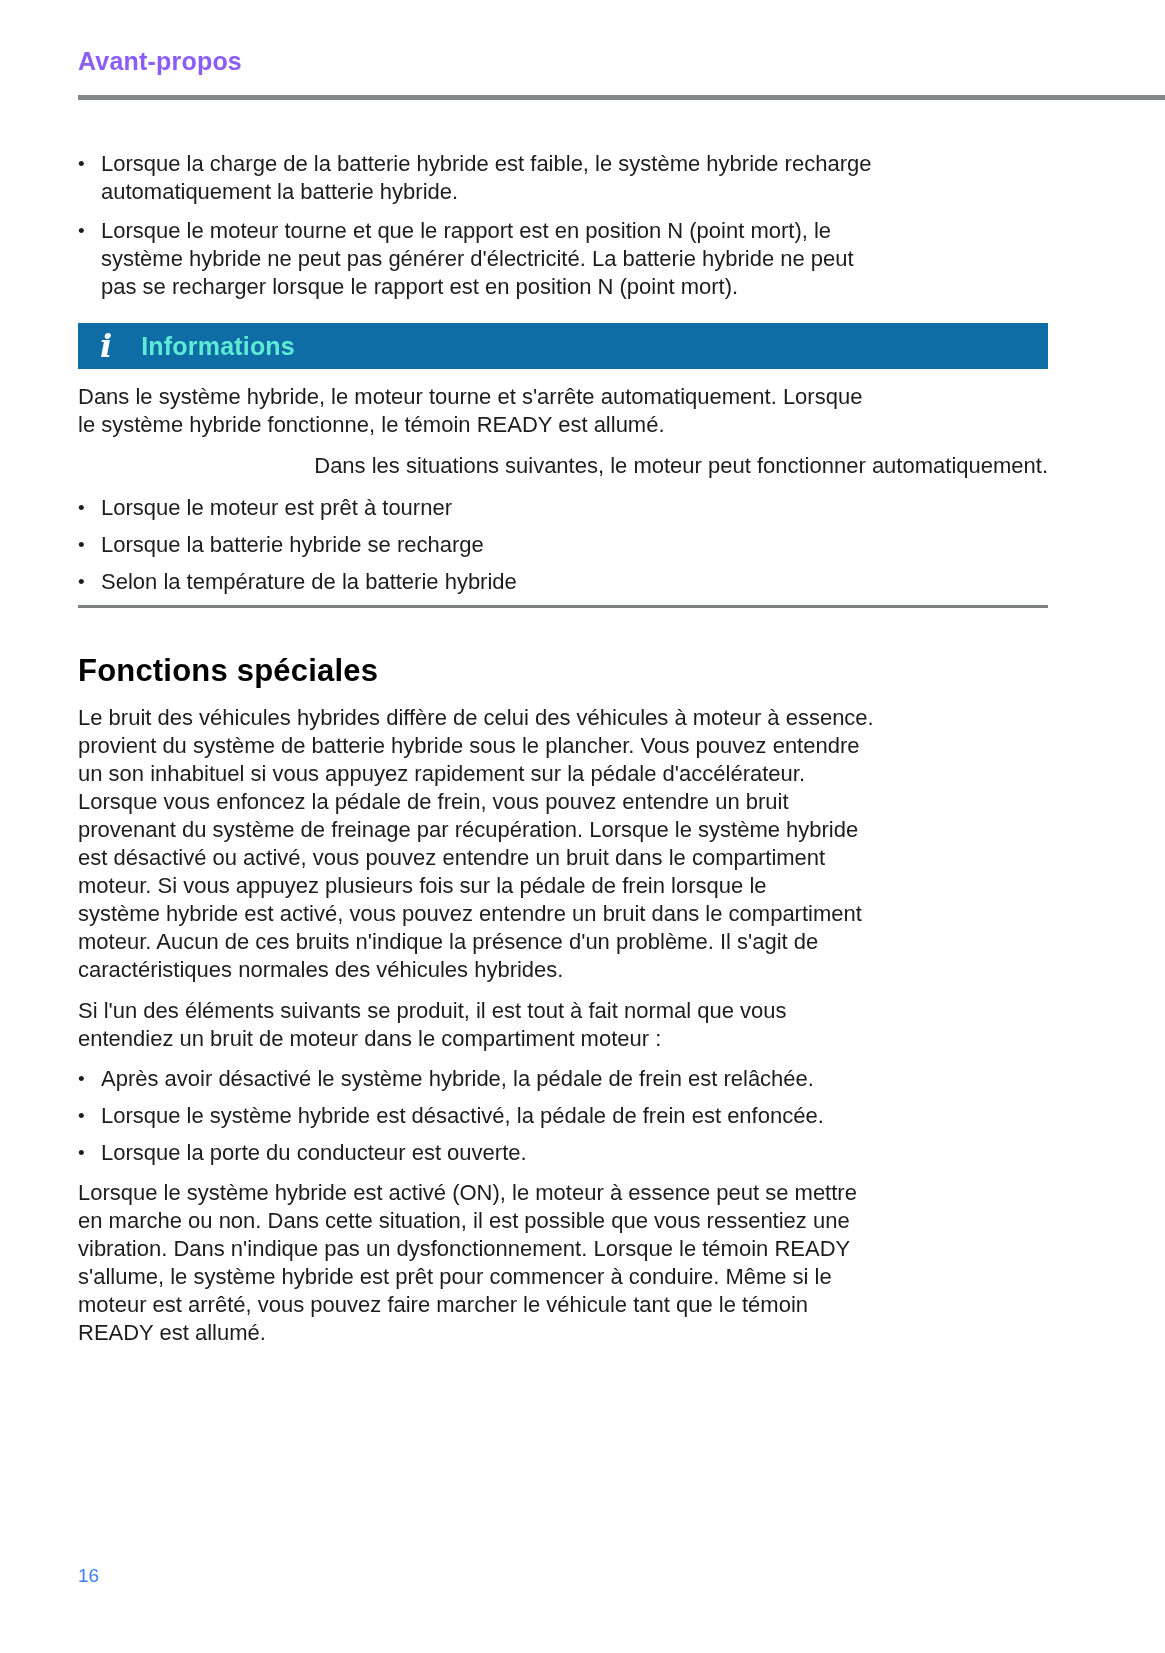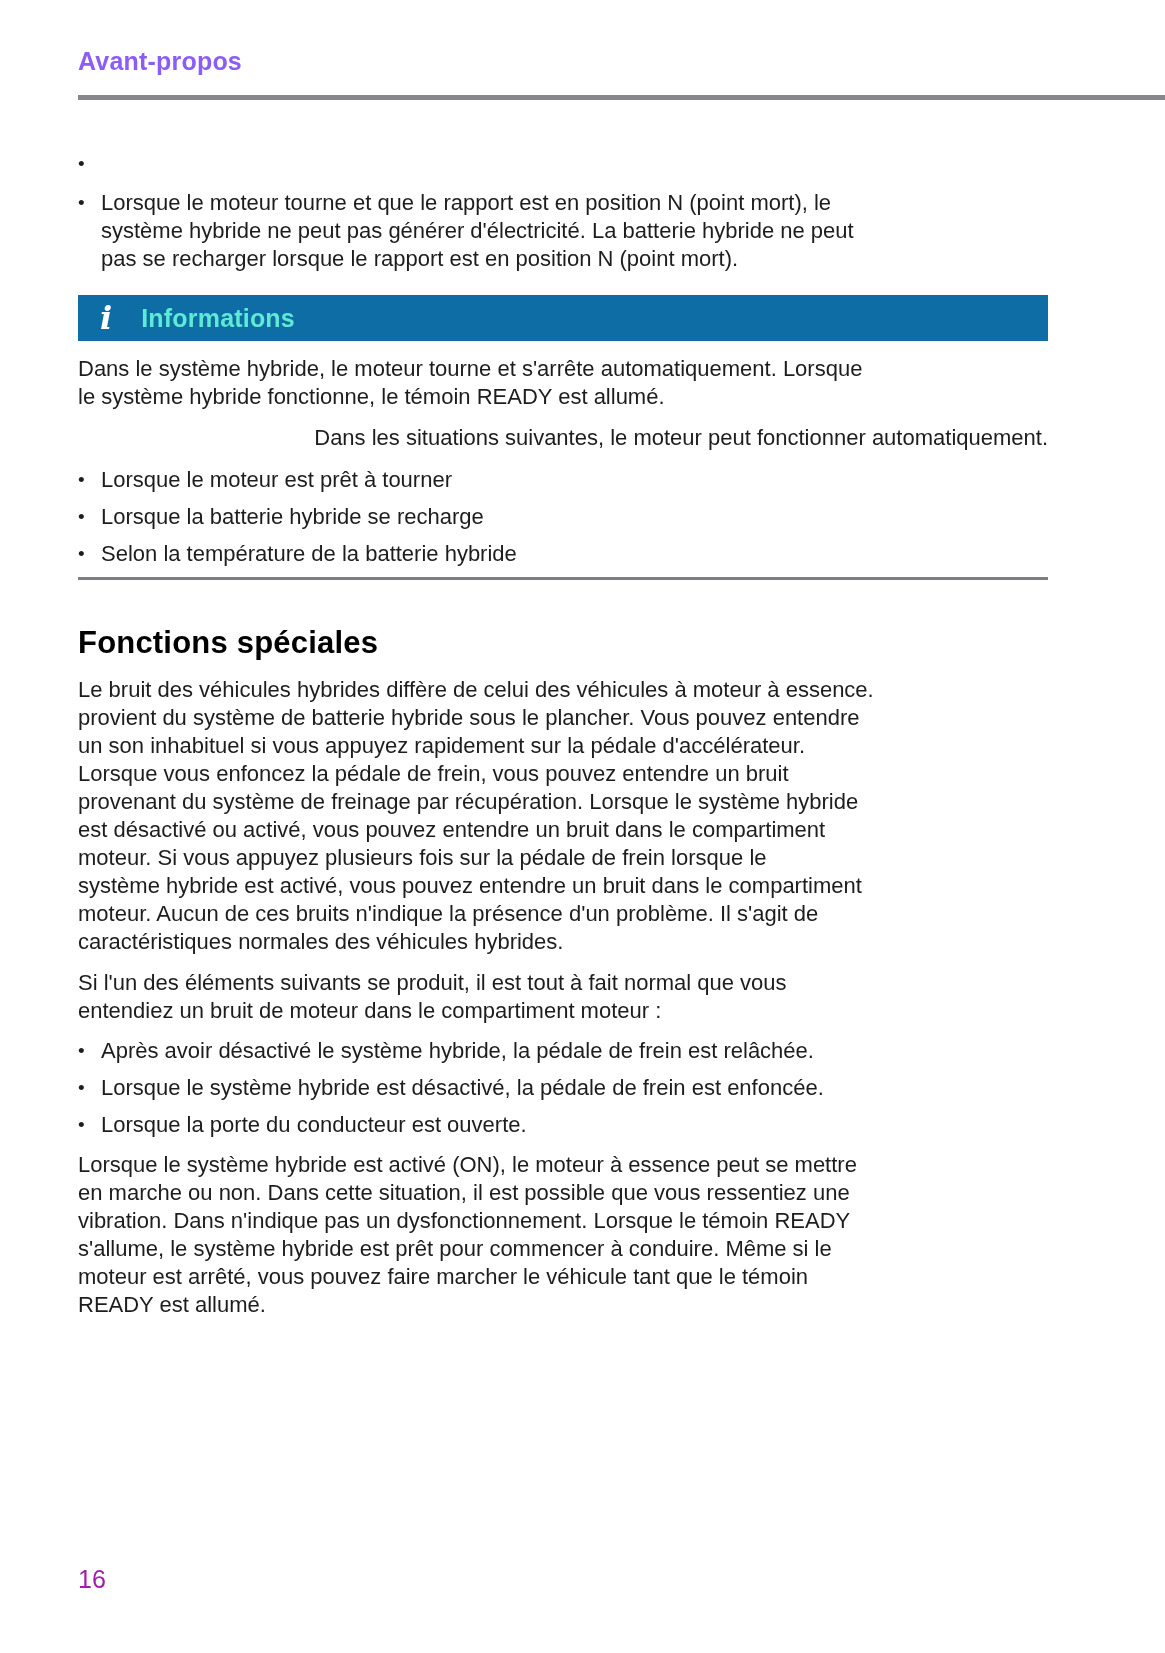--- a/index.html
+++ b/index.html
@@ -85,35 +85,39 @@
   .section-para-1 { margin: 14px 0 0 78px; width: 970px; }
   .section-para-2 { margin: 13px 0 0 78px; width: 970px; }
   .section-list { margin: 12px 0 0 78px; width: 970px; }
   .section-list .bullet-row { margin-bottom: 9px; }
   .section-para-3 { margin: 12px 0 0 78px; width: 970px; }
 
   .page-number {
     position: absolute;
     left: 78px;
     top: 1565px;
-    font-size: 25px;
-    color: #a21caf;
+    font-size: 19px;
+    color: #3b82f6;
   }
 </style>
 </head>
 <body>
 
 <div class="page">
 
   <div class="header-title">Avant-propos</div>
   <div class="rule-top"></div>
 
   <div class="intro-list body-text">
     <div class="bullet-row">
       <span class="bullet-marker">•</span>
+      <div class="bullet-text">
+          <div class="line">Lorsque la charge de la batterie hybride est faible, le système hybride recharge</div>
+          <div class="line">automatiquement la batterie hybride.</div>
+        </div>
     </div>
     <div class="bullet-row">
       <span class="bullet-marker">•</span>
       <div class="bullet-text">
           <div class="line">Lorsque le moteur tourne et que le rapport est en position N (point mort), le</div>
           <div class="line">système hybride ne peut pas générer d'électricité. La batterie hybride ne peut</div>
           <div class="line">pas se recharger lorsque le rapport est en position N (point mort).</div>
         </div>
     </div>
   </div>

